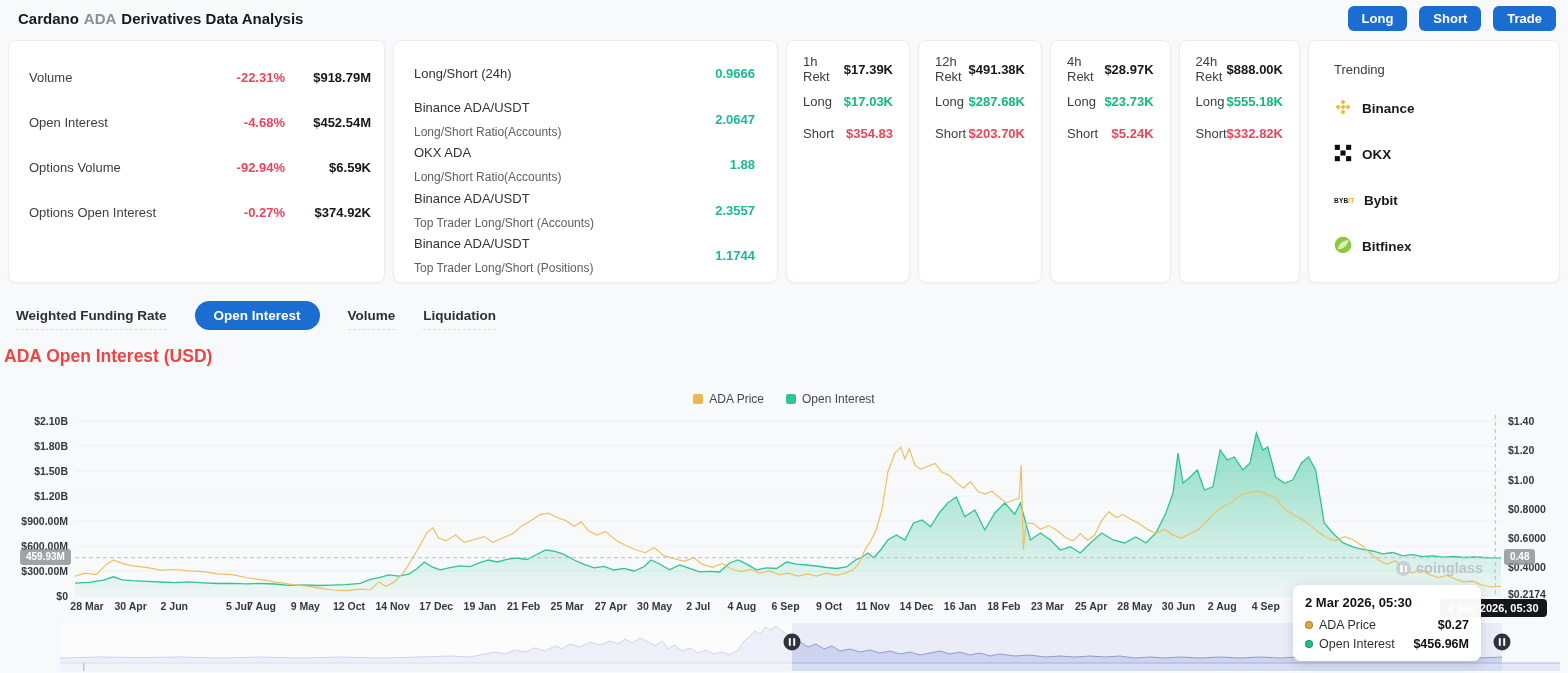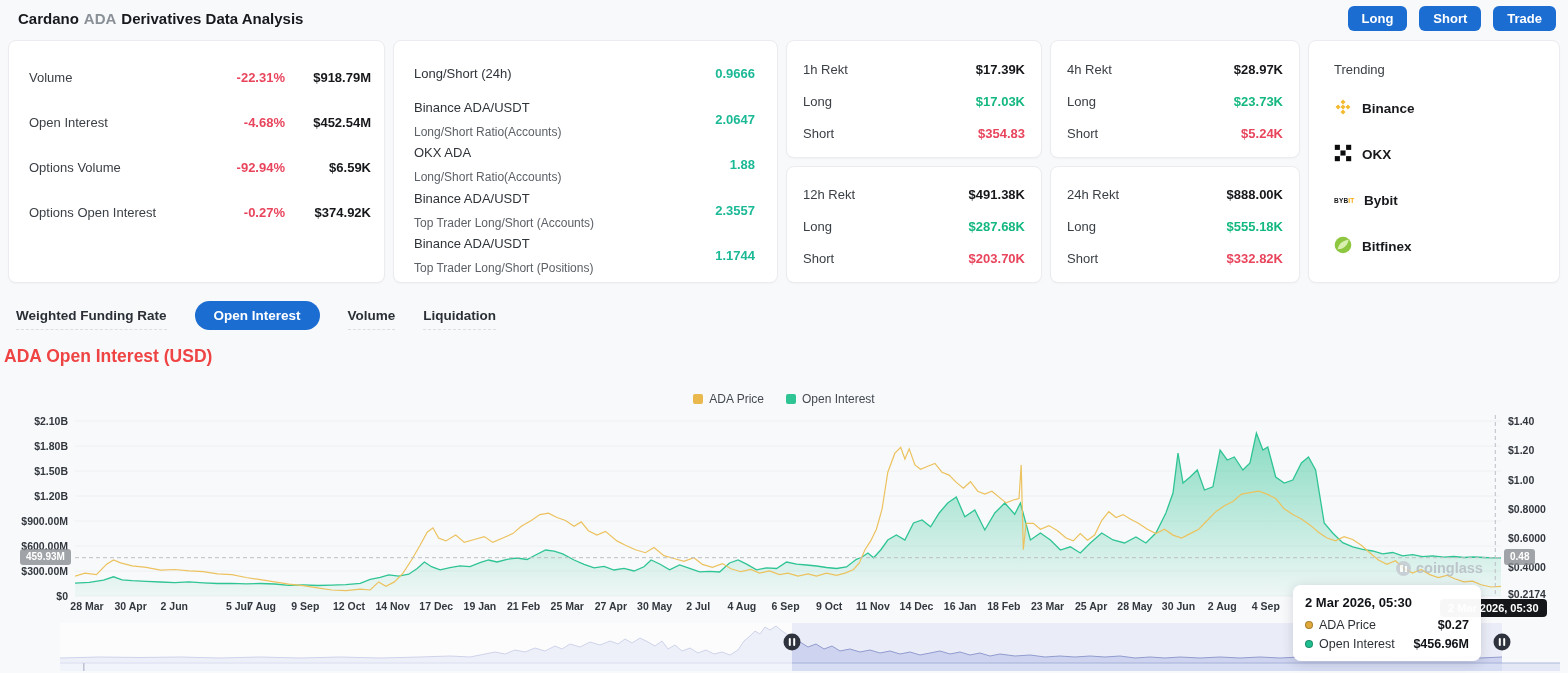--- a/index.html
+++ b/index.html
@@ -21,21 +21,21 @@
   .srow{height:45px;display:flex;align-items:center}
   .srow .lab{flex:1;font-size:13px;color:#3b4046}
   .srow .chg{width:104px;text-align:right;font-size:13px;font-weight:700;color:#e8455d}
   .srow .val{width:86px;text-align:right;font-size:13px;font-weight:700;color:#15171a}
   .card.ratios{width:385px;padding:10px 22px 0 20px}
   .rrow{height:45.5px;display:flex;align-items:center}
   .rrow .lines{flex:1}
   .rrow .l1{font-size:13px;color:#2f343a}
   .rrow .l2{font-size:12px;color:#5c6167;margin-top:10px}
   .rrow .val{width:80px;text-align:right;font-size:13px;font-weight:700;color:#1bb996}
-  .liqcol{width:256px;display:flex;flex-direction:column;gap:8px}
+  .liqcol{width:256px;display:flex;flex-direction:row;gap:8px}
   .liqcol.narrow{width:250px}
   .liq-card{flex:1;padding:12px 16px 0 16px}
   .lrow{height:32px;display:flex;align-items:center}
   .lrow .lab{flex:1;font-size:13px;color:#3b4046}
   .lrow .val{text-align:right;font-size:13px;font-weight:700;color:#15171a}
   .lrow .val.green{color:#14b87f}
   .lrow .val.red{color:#e8455d}
   .card.trending{flex:1;padding:14px 0 0 25px}
   .tr-title{font-size:13px;color:#3b4046;line-height:30px}
   .tr-item{height:45px;display:flex;align-items:center;gap:10px;margin-top:1px;cursor:pointer}
@@ -355,21 +355,21 @@
     <span class="ylab right" style="top: 83.512px;">$1.00</span>
     <span class="ylab right" style="top: 112.768px;">$0.8000</span>
     <span class="ylab right" style="top: 142.024px;">$0.6000</span>
     <span class="ylab right" style="top: 171.28px;">$0.4000</span>
     <span class="ylab right" style="top: 197.991px;">$0.2174</span>
     <span class="xlab" style="left: 87px;">28 Mar</span>
     <span class="xlab" style="left: 130.66px;">30 Apr</span>
     <span class="xlab" style="left: 174.32px;">2 Jun</span>
     <span class="xlab" style="left: 217.98px; margin-left: 20px;">5 Jul</span>
     <span class="xlab" style="left: 261.64px;">7 Aug</span>
-    <span class="xlab" style="left: 305.3px;">9 Sep</span>
+    <span class="xlab" style="left: 305.3px;">9 May</span>
     <span class="xlab" style="left: 348.96px;">12 Oct</span>
     <span class="xlab" style="left: 392.62px;">14 Nov</span>
     <span class="xlab" style="left: 436.28px;">17 Dec</span>
     <span class="xlab" style="left: 479.94px;">19 Jan</span>
     <span class="xlab" style="left: 523.6px;">21 Feb</span>
     <span class="xlab" style="left: 567.26px;">25 Mar</span>
     <span class="xlab" style="left: 610.92px;">27 Apr</span>
     <span class="xlab" style="left: 654.58px;">30 May</span>
     <span class="xlab" style="left: 698.24px;">2 Jul</span>
     <span class="xlab" style="left: 741.9px;">4 Aug</span>

